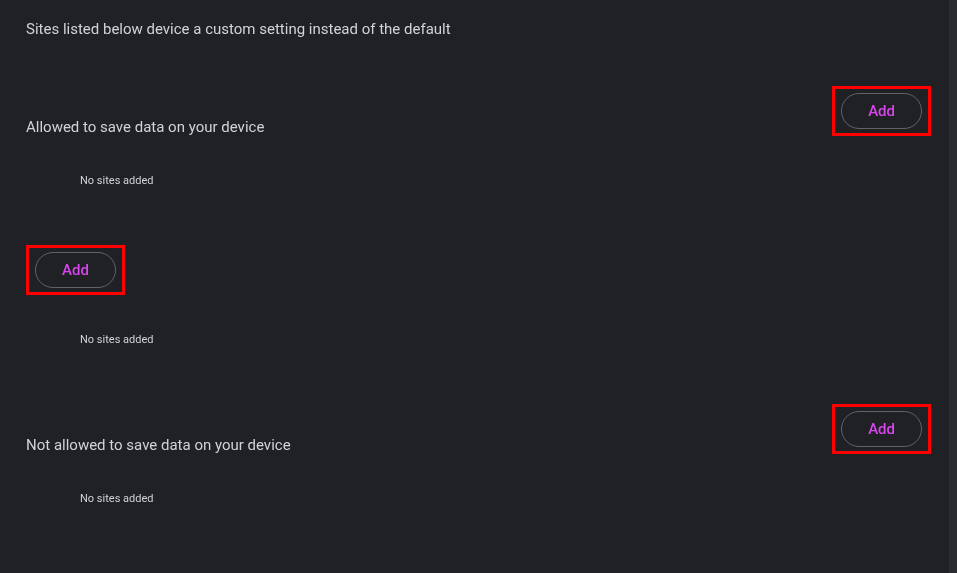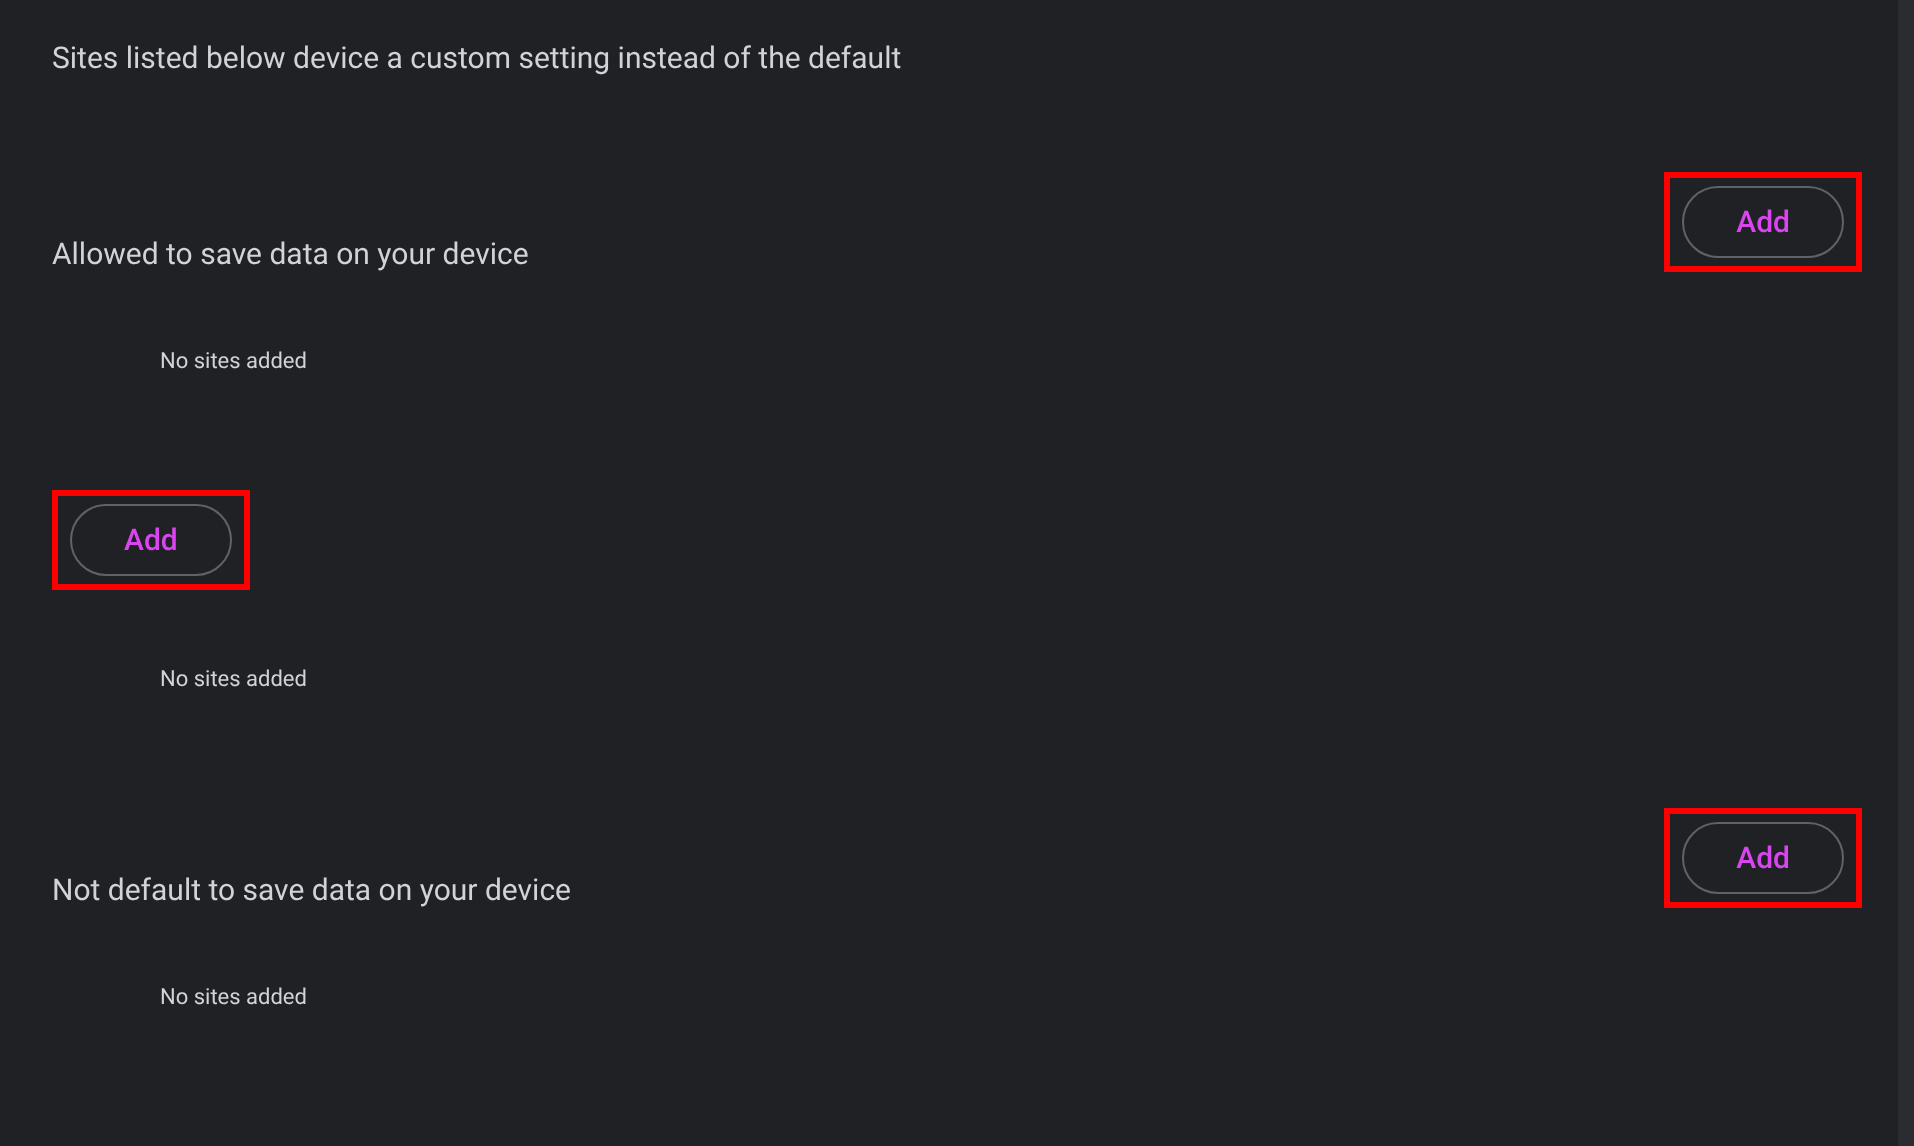--- a/index.html
+++ b/index.html
@@ -91,21 +91,21 @@
   <div class="empty-text">No sites added</div>
 
   <div class="setting-row">
     <div class="add-button-wrapper">
       <button class="add-button">Add</button>
     </div>
   </div>
   <div class="empty-text">No sites added</div>
 
   <div class="setting-row">
-    <div class="setting-label">Not default to save data on your device</div>
+    <div class="setting-label">Not allowed to save data on your device</div>
     <div class="add-button-wrapper">
       <button class="add-button">Add</button>
     </div>
   </div>
   <div class="empty-text">No sites added</div>
 </div>
 
 <div class="scrollbar-track"></div>
 
 </body></html>

